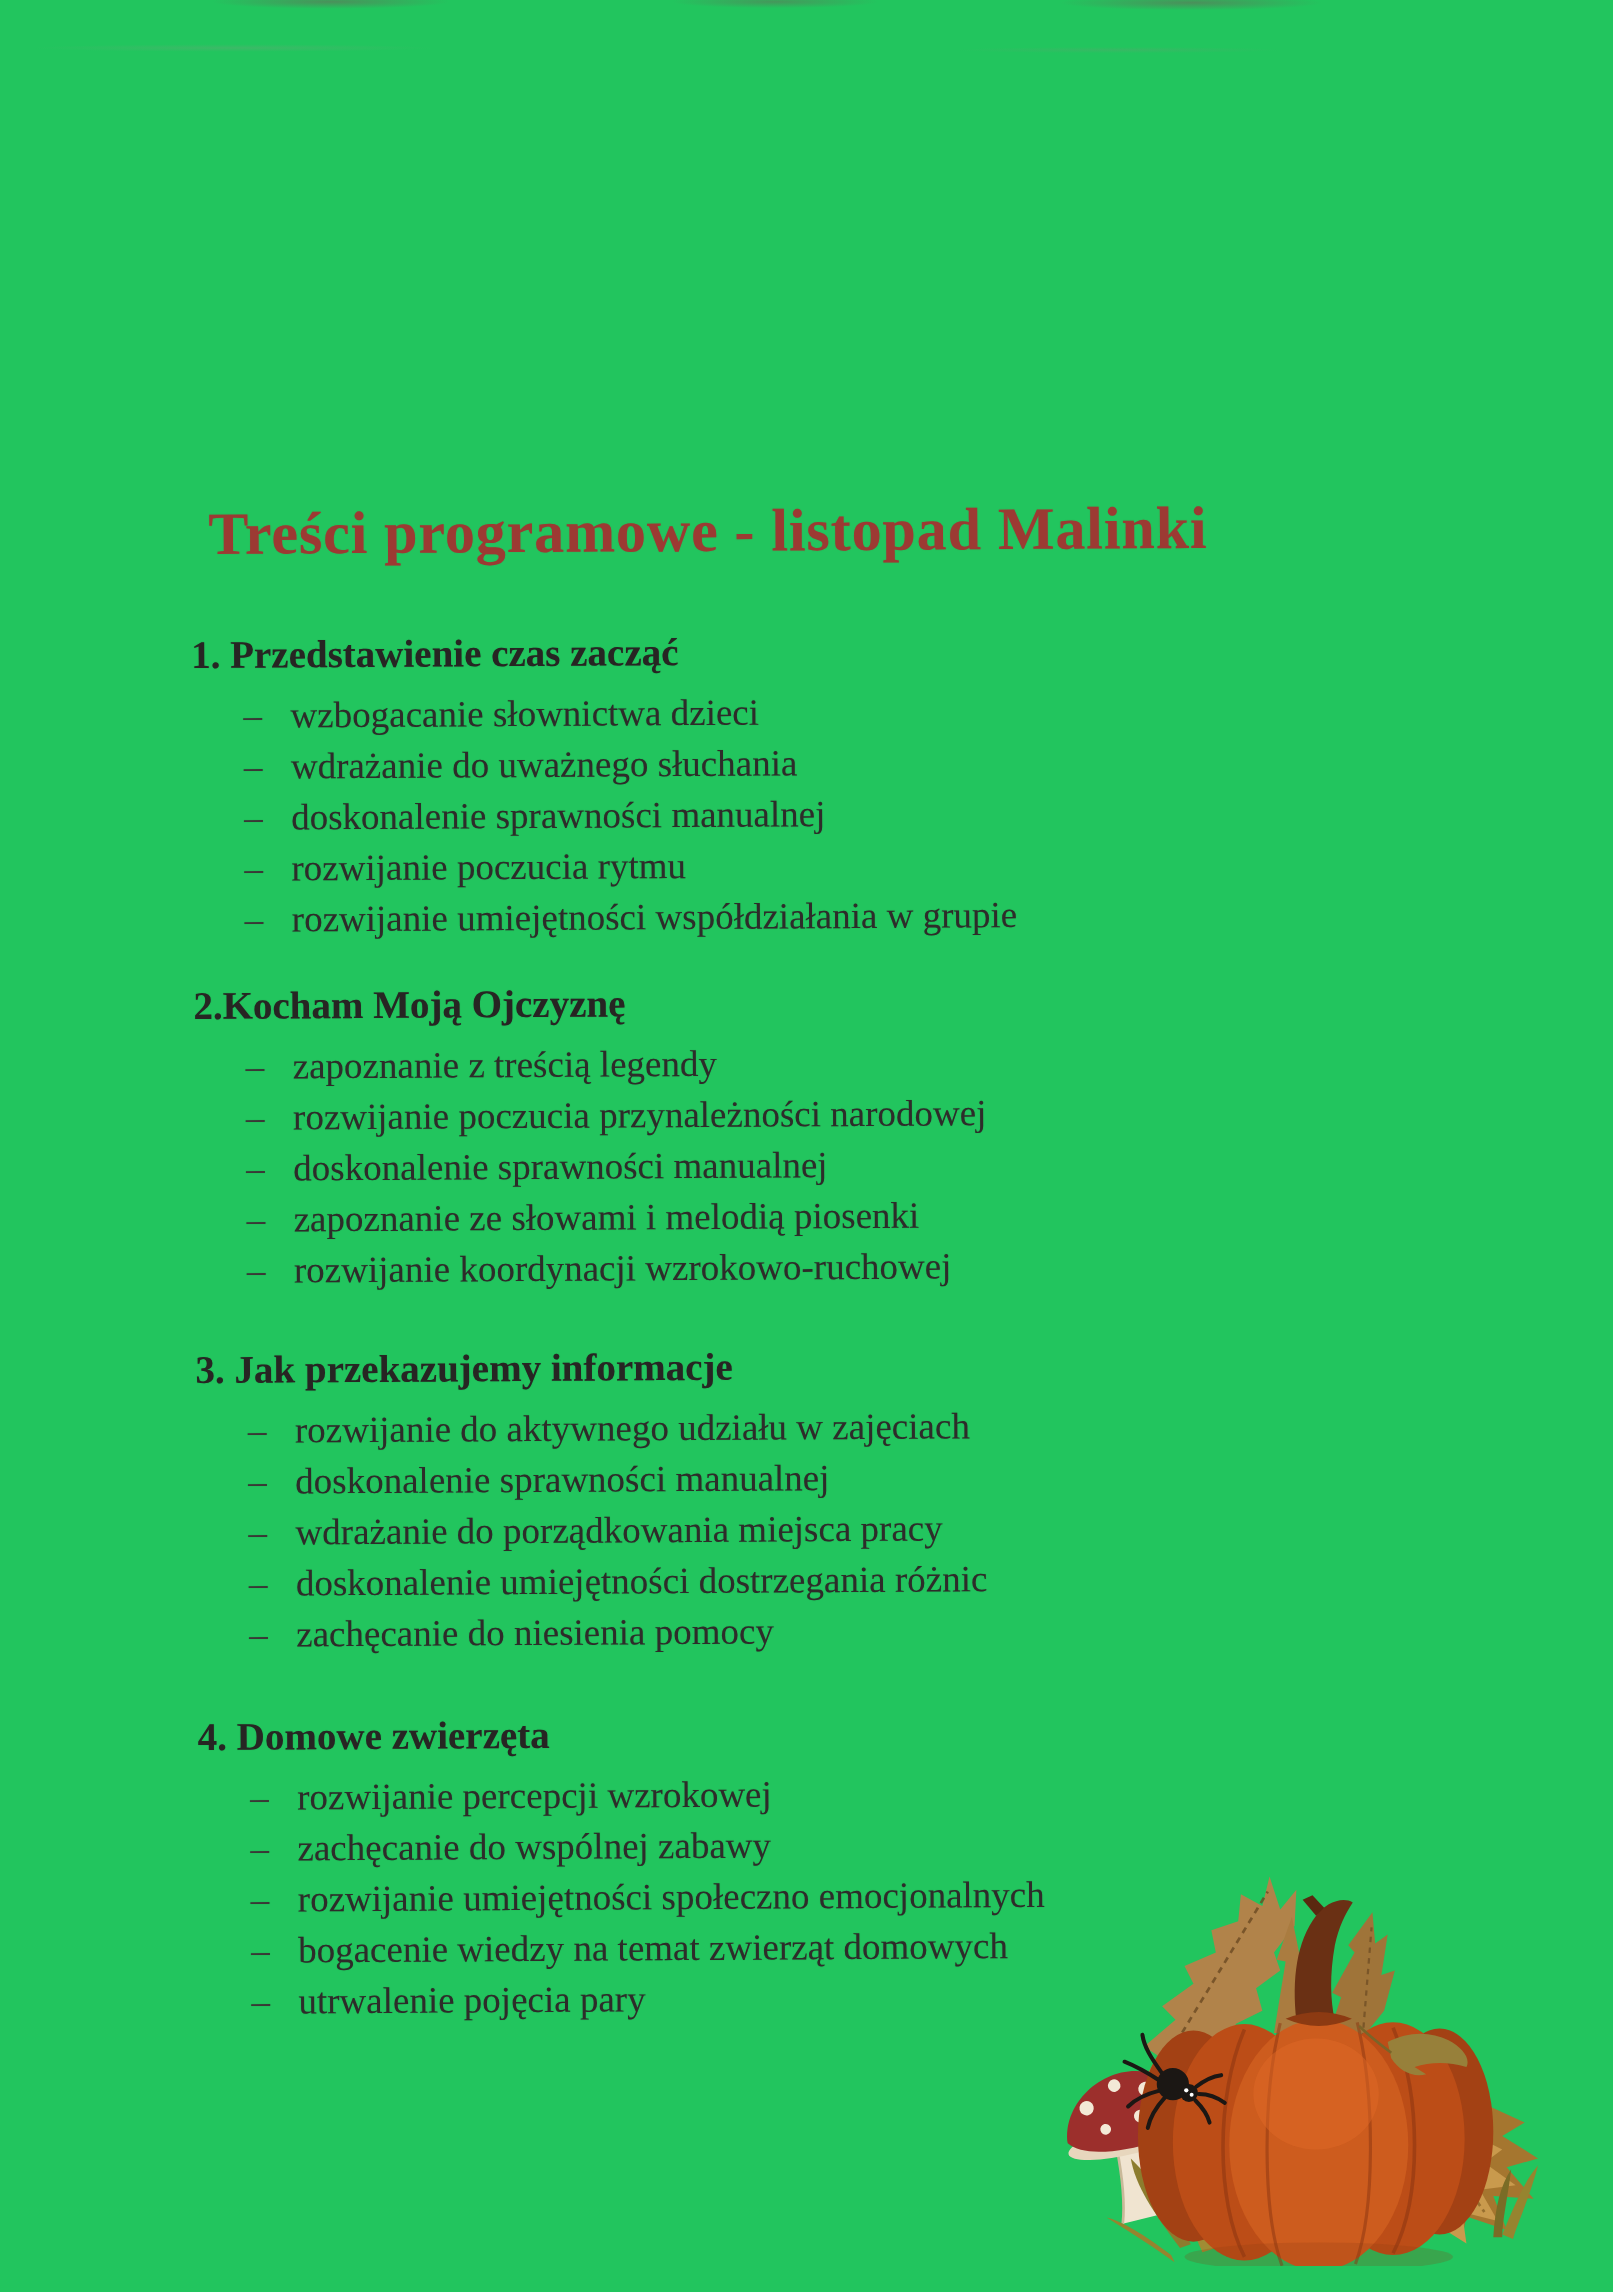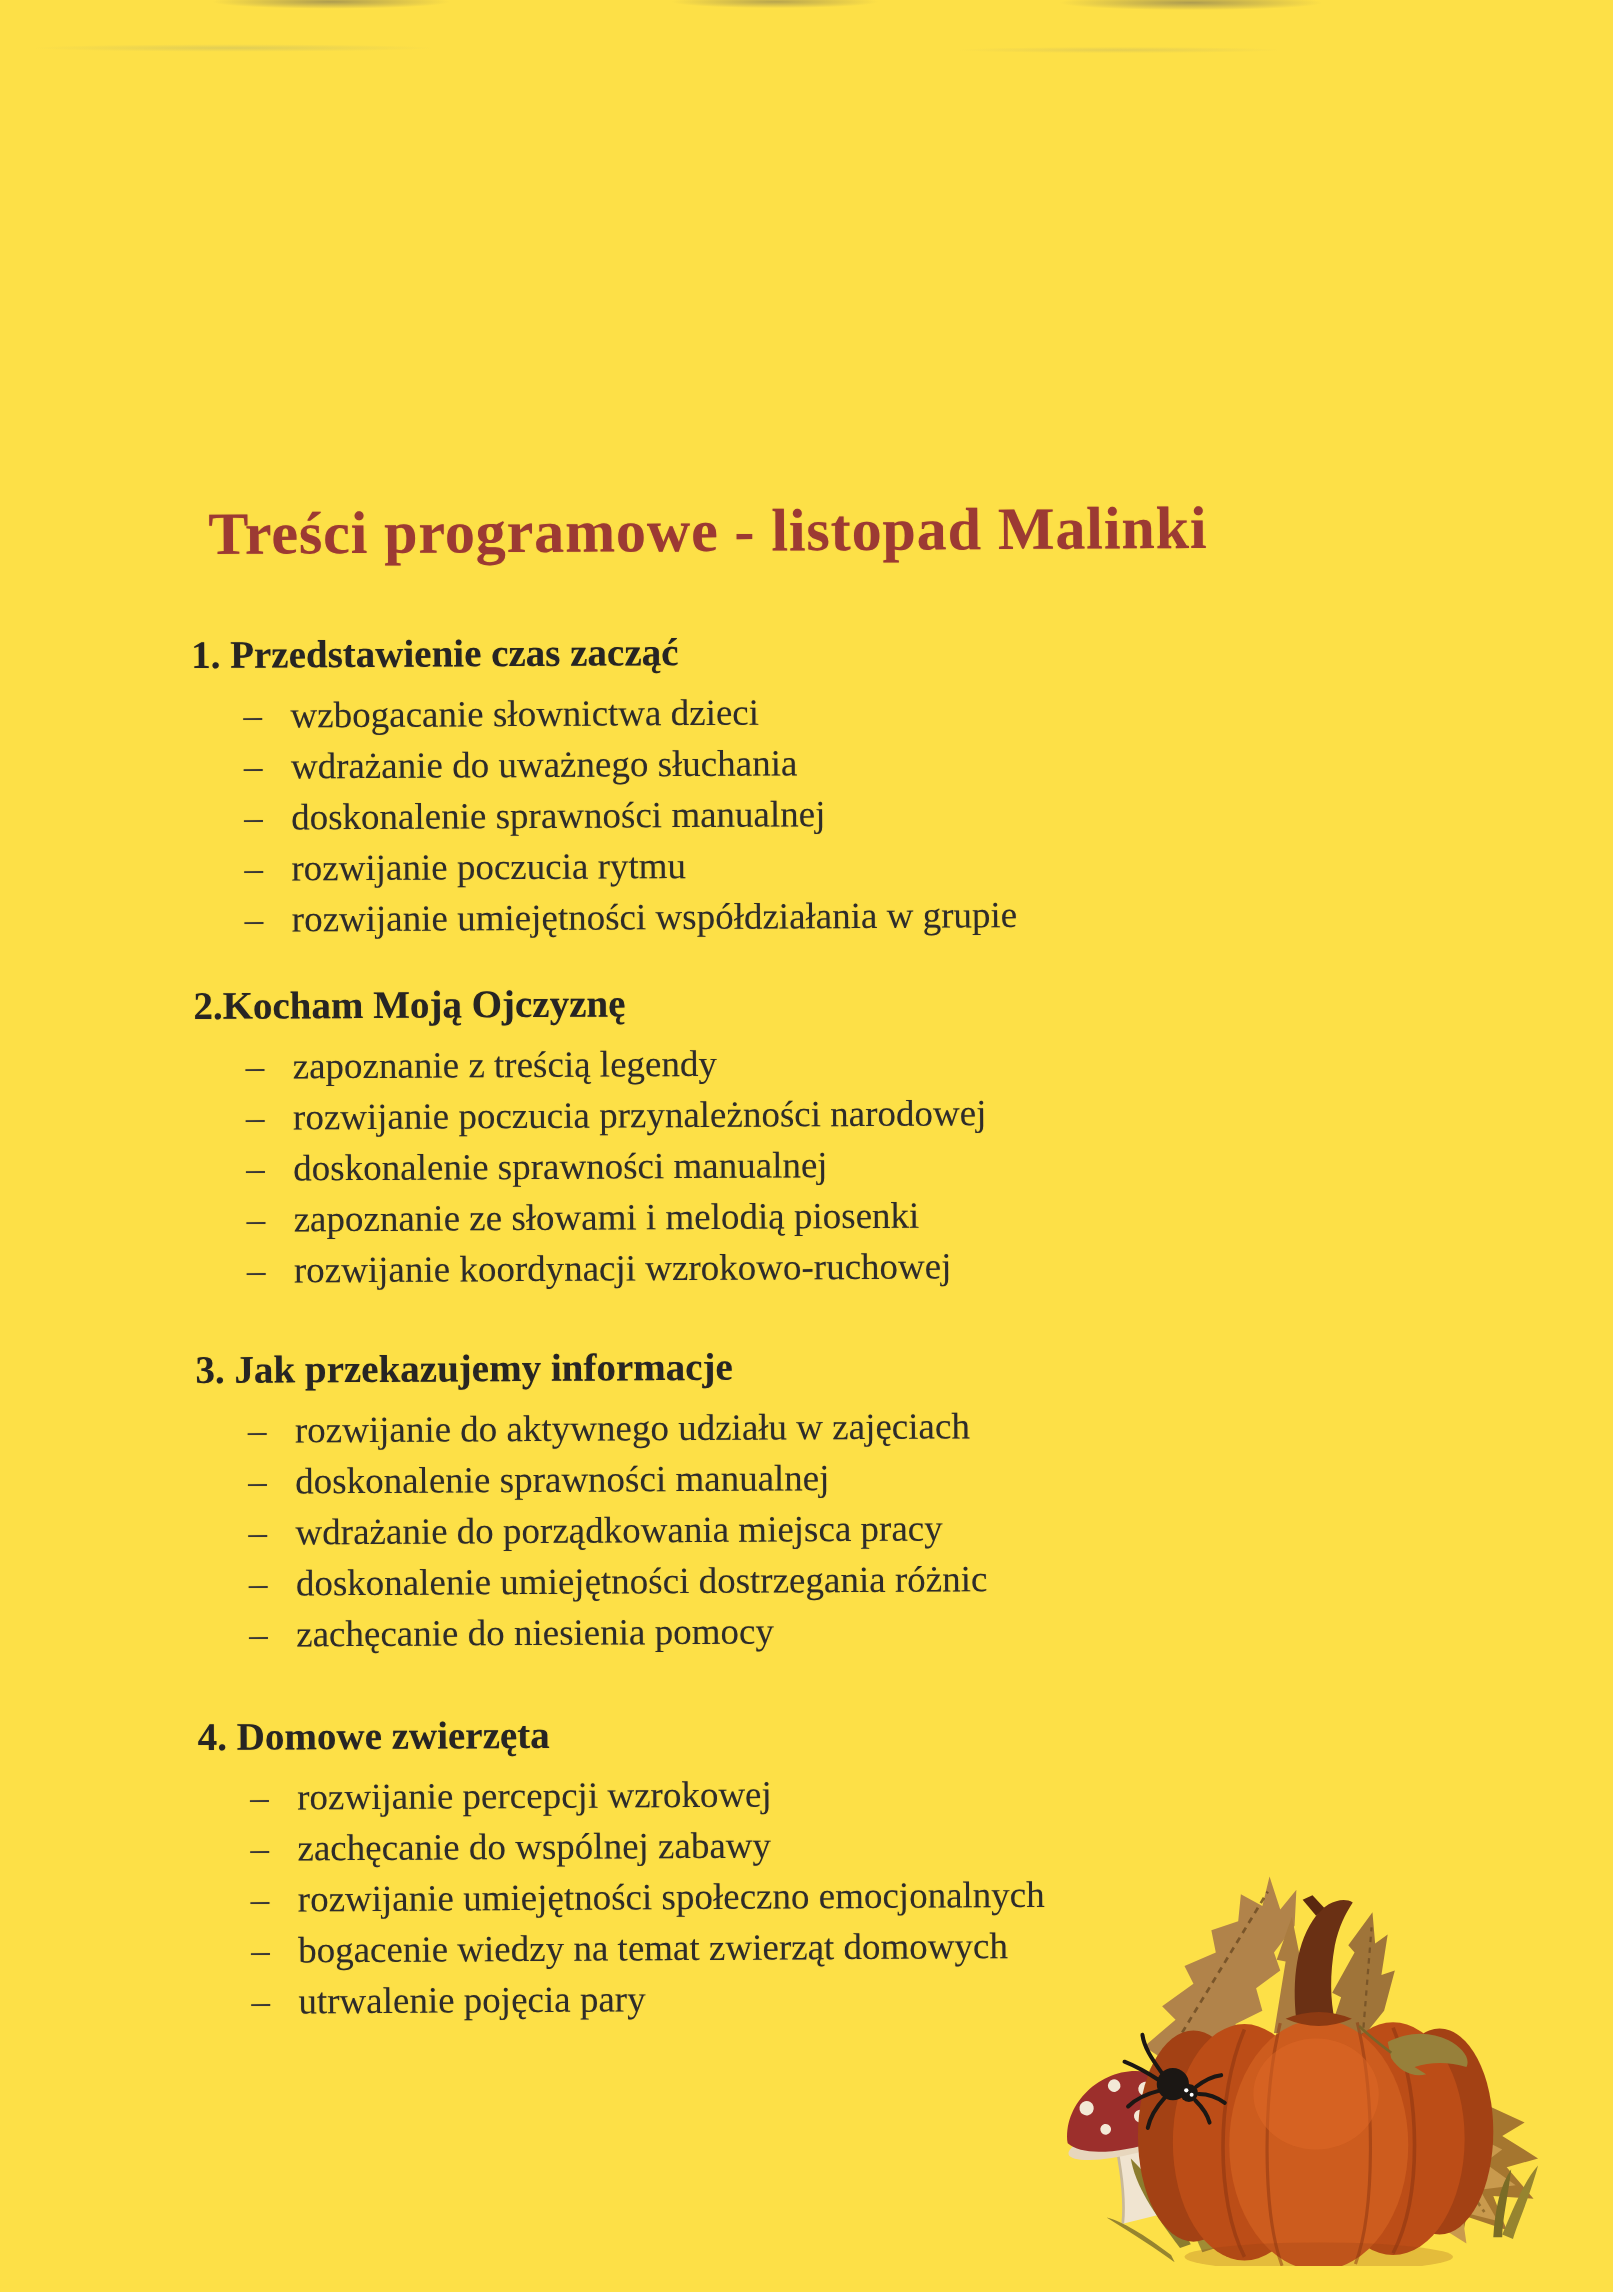--- a/index.html
+++ b/index.html
@@ -1,19 +1,19 @@
 <!DOCTYPE html>
 <html style="font-size:14.3px"><head>
 <meta charset="utf-8">
 <style>
   html,body{margin:0;padding:0;background:#ffffff;}
   .page{
     position:relative;
     width:1614px;height:2293px;
-    background:#fde047;
+    background:#22c55e;
     overflow:hidden;
     font-family:"Liberation Serif", serif;
   }
   
   .scan-artifacts{
     position:absolute;left:0;top:0;width:1614px;height:99px;
     background:
       radial-gradient(170px 9.9px at 331px 1.8px,  rgba(108,100,88,.55), rgba(108,100,88,0) 70%),
       radial-gradient(148px 9px at 775px 1.8px,  rgba(108,100,88,.48), rgba(108,100,88,0) 70%),
       radial-gradient(188px 10.7px at 1191px 2.7px, rgba(108,100,88,.55), rgba(108,100,88,0) 70%),

